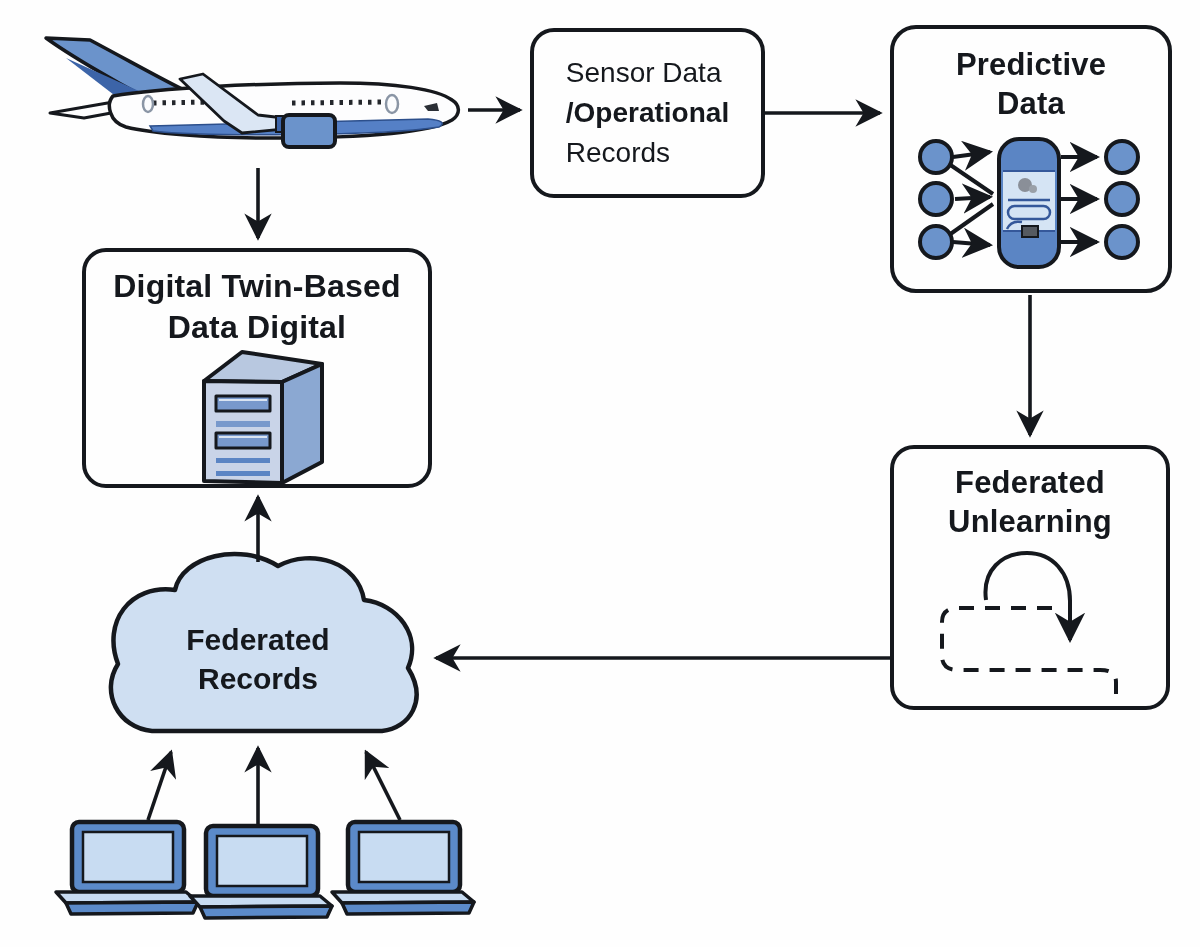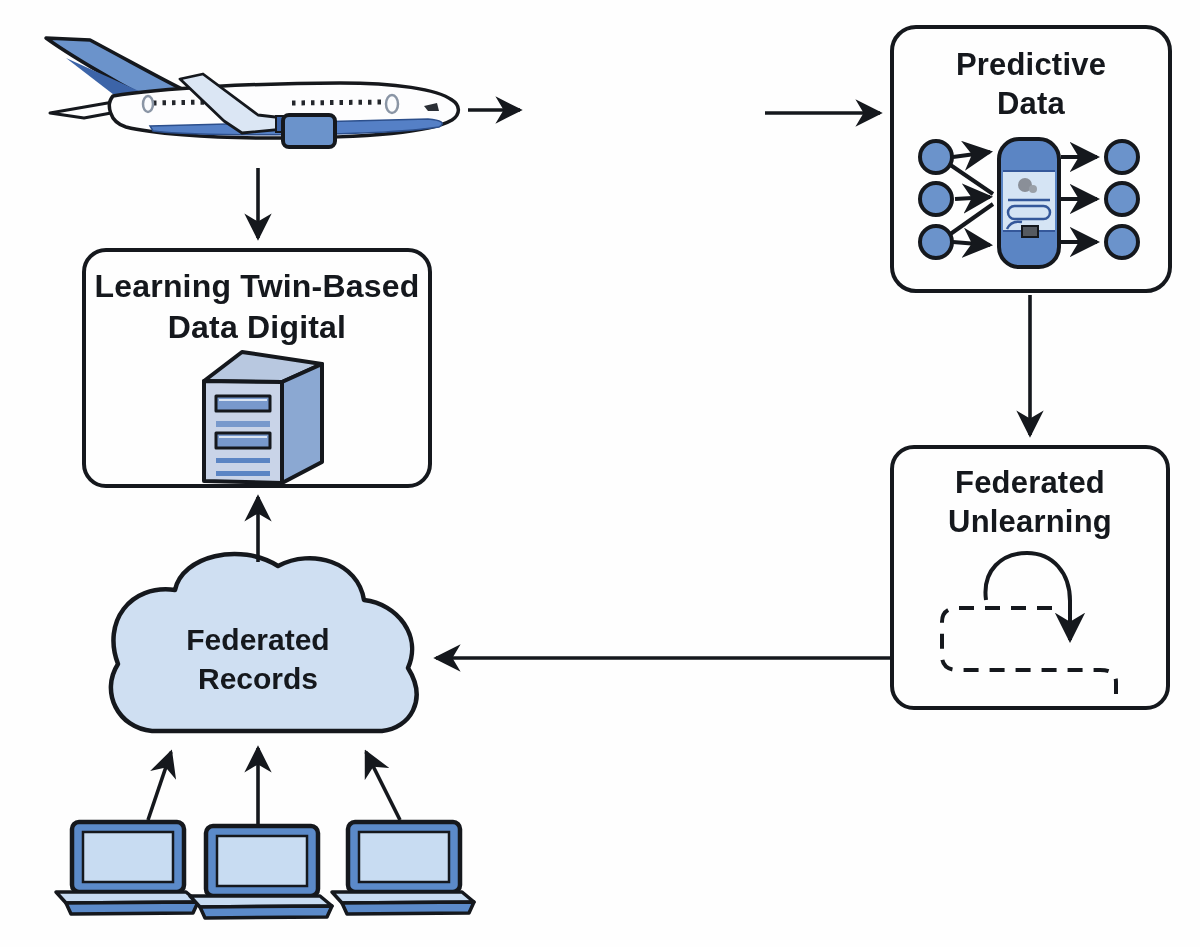--- a/index.html
+++ b/index.html
@@ -141,31 +141,38 @@
       <line x1="258" y1="168" x2="258" y2="238" marker-end="url(#ah)"></line>
       <line x1="1030" y1="295" x2="1030" y2="435" marker-end="url(#ah)"></line>
       <line x1="890" y1="658" x2="436" y2="658" marker-end="url(#ah)"></line>
       <line x1="258" y1="562" x2="258" y2="497" marker-end="url(#ah)"></line>
       <line x1="148" y1="820" x2="171" y2="752" marker-end="url(#ah)"></line>
       <line x1="258" y1="824" x2="258" y2="748" marker-end="url(#ah)"></line>
       <line x1="400" y1="820" x2="366" y2="752" marker-end="url(#ah)"></line>
     </g>
   </svg>
 
+  <div class="node-box center-label" style="left:530px;top:28px;width:235px;height:170px;">
+    <div class="sensor-label">
+      <span class="ln">Sensor Data</span>
+      <span class="ln bold">/Operational</span>
+      <span class="ln">Records</span>
+    </div>
+  </div>
 
   <div class="node-box" style="left:890px;top:25px;width:282px;height:268px;border-radius:26px;">
     <div class="label pm-label">
       <span class="ln">Predictive</span>
       <span class="ln">Data</span>
     </div>
   </div>
 
   <div class="node-box" style="left:82px;top:248px;width:350px;height:240px;">
     <div class="label dt-label">
-      <span class="ln">Learning Twin-Based</span>
+      <span class="ln">Digital Twin-Based</span>
       <span class="ln">Data Digital</span>
     </div>
   </div>
 
   <div class="node-box" style="left:890px;top:445px;width:280px;height:265px;">
     <div class="label fu-label">
       <span class="ln">Federated</span>
       <span class="ln">Unlearning</span>
     </div>
   </div>

